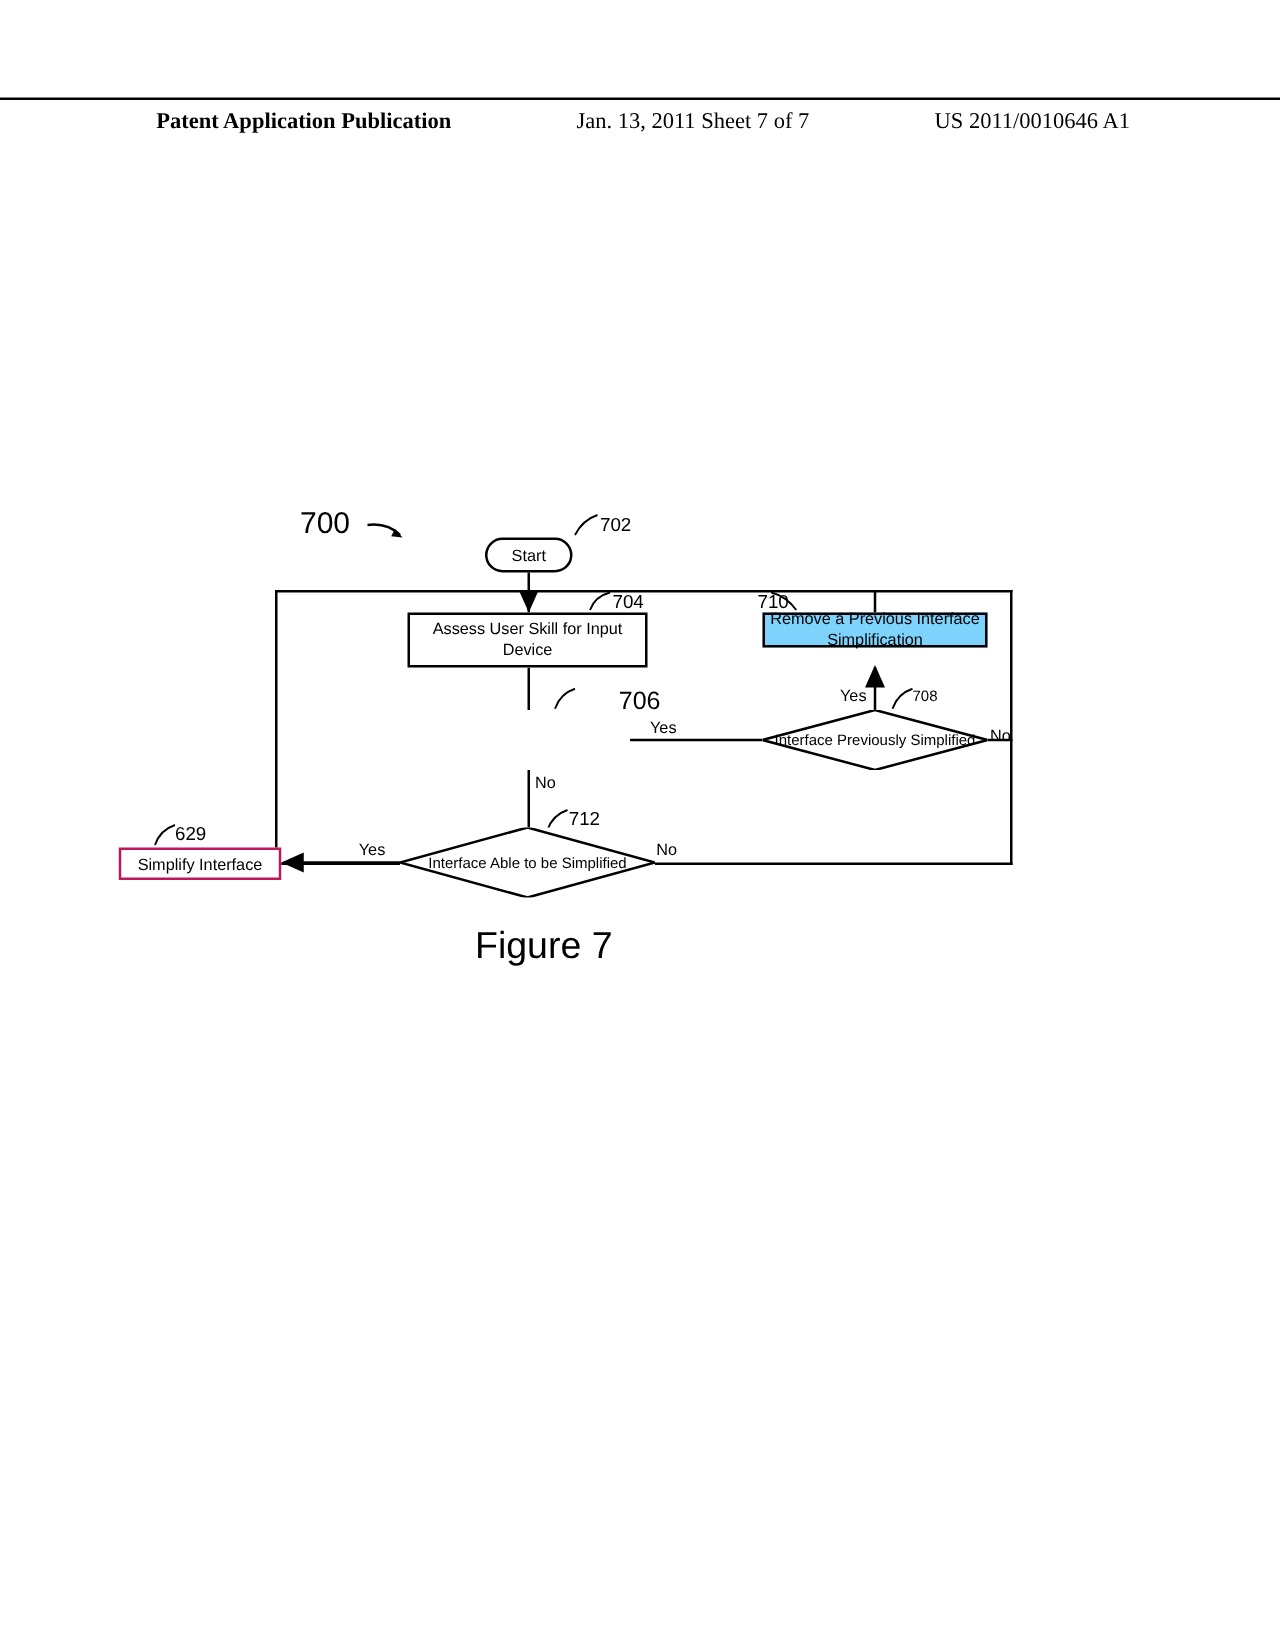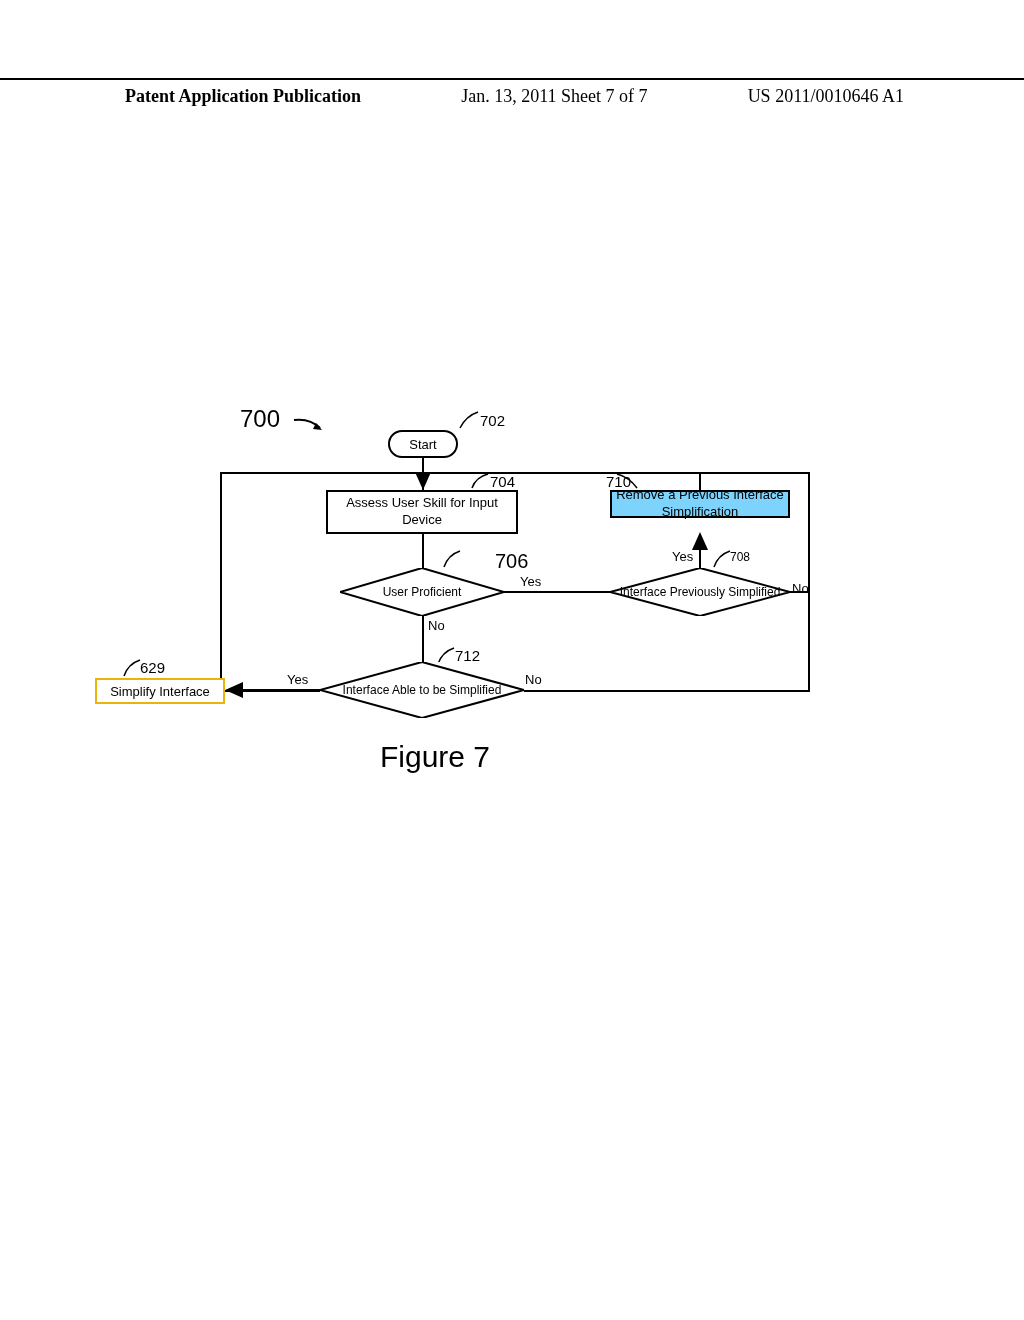--- a/index.html
+++ b/index.html
@@ -170,21 +170,21 @@
     
     .d712 { top: 262px; left: 320px; width: 204px; height: 56px; }
     .ref-712 { position: absolute; top: 247px; left: 455px; font-size: 15px; font-family: Arial, sans-serif; }
     
     .simplify-box {
       position: absolute;
       top: 278px;
       left: 95px;
       width: 130px;
       height: 26px;
-      border: 2px solid #eab308;
+      border: 2px solid #be185d;
       display: flex;
       align-items: center;
       justify-content: center;
       font-size: 13px;
       font-family: Arial, sans-serif;
       background: #fff;
     }
     .ref-714 {
       position: absolute;
       top: 259px;
@@ -305,26 +305,20 @@
   <div class="assess-box">
     <span>Assess User Skill for Input Device</span>
   </div>
   <div class="ref-704">704</div>
 
   <div class="remove-box">
     <span>Remove a Previous Interface Simplification</span>
   </div>
   <div class="ref-710">710</div>
 
-  <div class="diamond d706">
-    <svg class="diamond-shape" viewBox="0 0 164 48">
-        <polygon points="82,0 164,24 82,48 0,24" fill="#fff" stroke="#000" stroke-width="2"></polygon>
-      </svg>
-    <span class="diamond-text">User Proficient</span>
-  </div>
   <div class="ref-706">706</div>
 
   <div class="diamond d708">
     <svg class="diamond-shape" viewBox="0 0 180 48">
         <polygon points="90,0 180,24 90,48 0,24" fill="#fff" stroke="#000" stroke-width="2"></polygon>
       </svg>
     <span class="diamond-text">Interface Previously Simplified</span>
   </div>
   <div class="ref-708">708</div>
 

